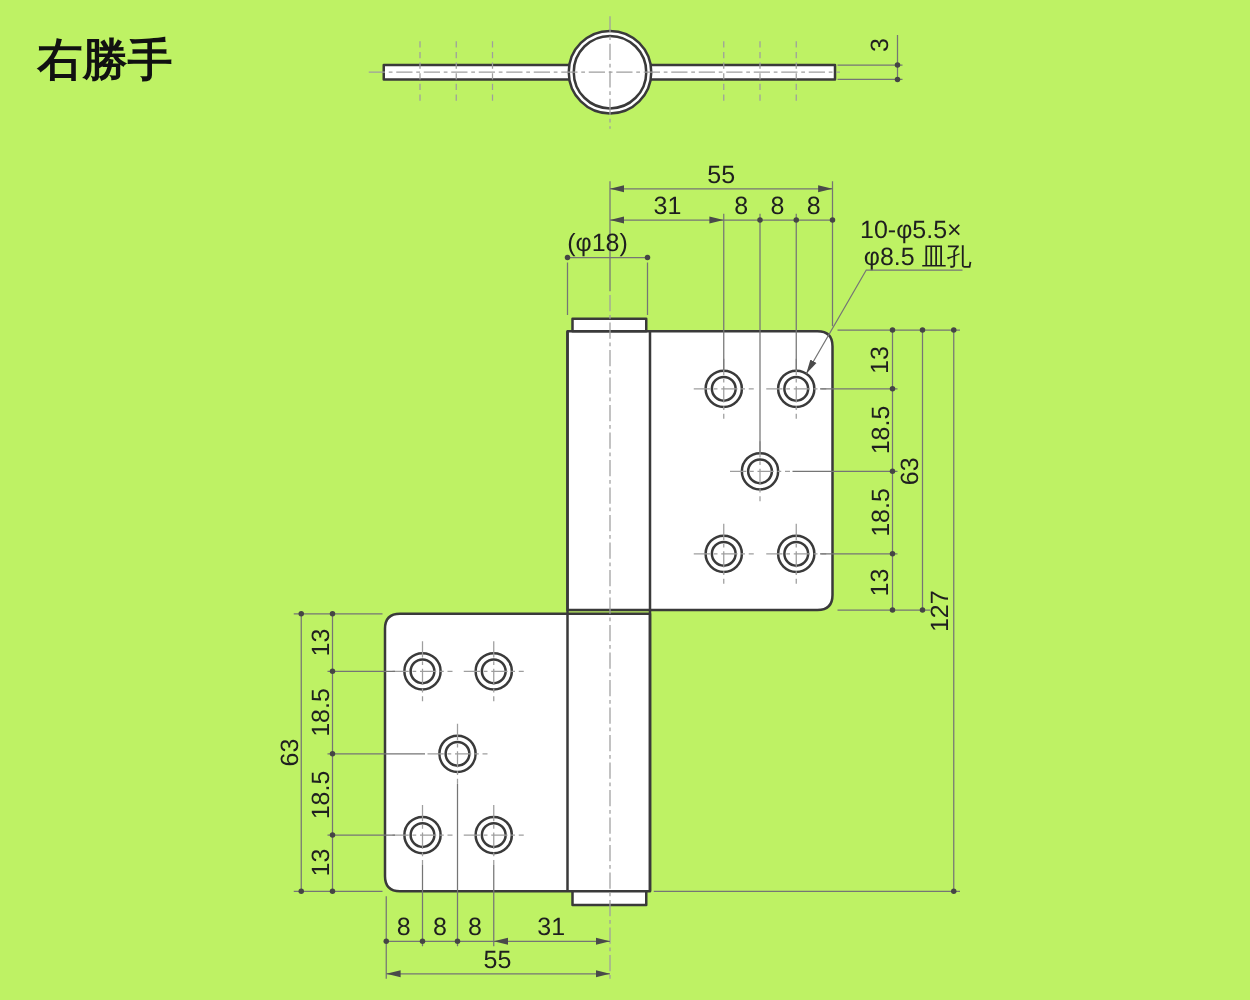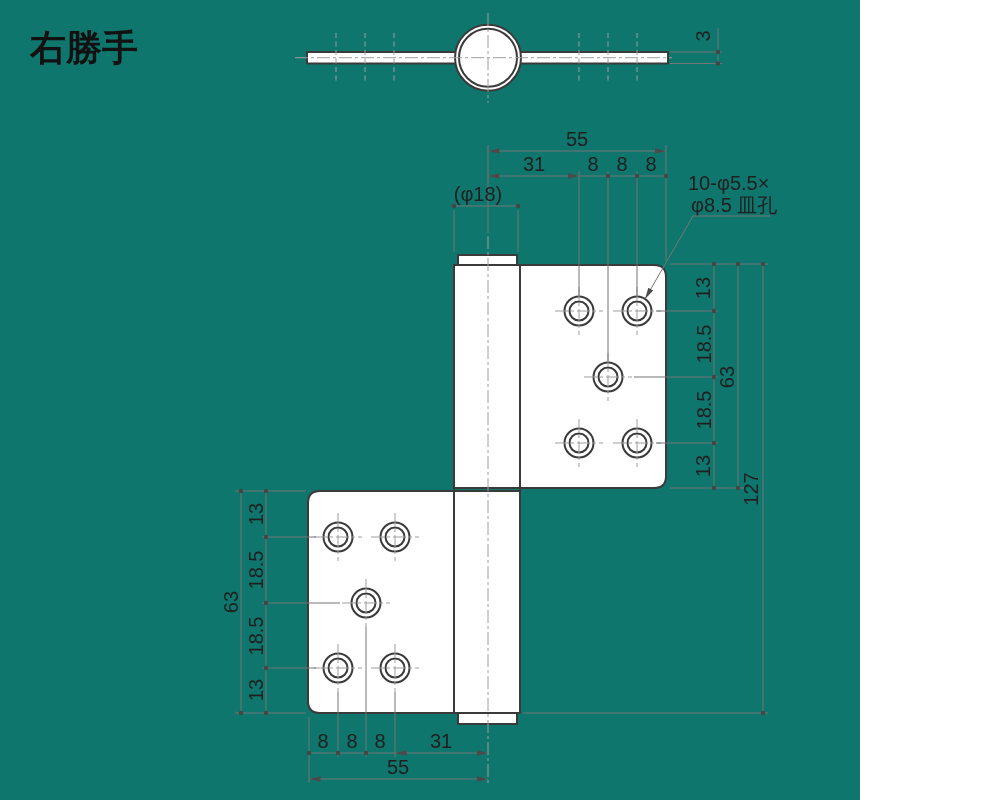--- a/index.html
+++ b/index.html
@@ -1,16 +1,16 @@
 <!DOCTYPE html>
 <html><head>
 <meta charset="utf-8">
 <style>
   html,body { margin:0; padding:0; background:#ffffff; }
-  .stage { width:860px; height:800px; background:#0f766e; position:relative; }
+  .stage { width:1000px; height:800px; background:#bef264; position:relative; }
   svg { display:block; }
   text { font-family:"Liberation Sans","DejaVu Sans",sans-serif; }
   .dimtxt  { font-size:20px; fill:#1f1f1f; }
   .notetxt { font-size:20px; fill:#1f1f1f; }
   .titletxt{ font-size:36px; font-weight:bold; fill:#111111; }
   .obj  { stroke:#3a3a3a; stroke-width:2; fill:none; stroke-linejoin:round; }
   .objf { fill:#ffffff; }
   .dim  { stroke:#757575; stroke-width:1; fill:none; }
   .cl   { stroke:#9e9e9e; stroke-width:1; fill:none; stroke-dasharray:13 3 3 3; }
   .hd   { stroke:#9e9e9e; stroke-width:1; fill:none; stroke-dasharray:5 3.5; }

